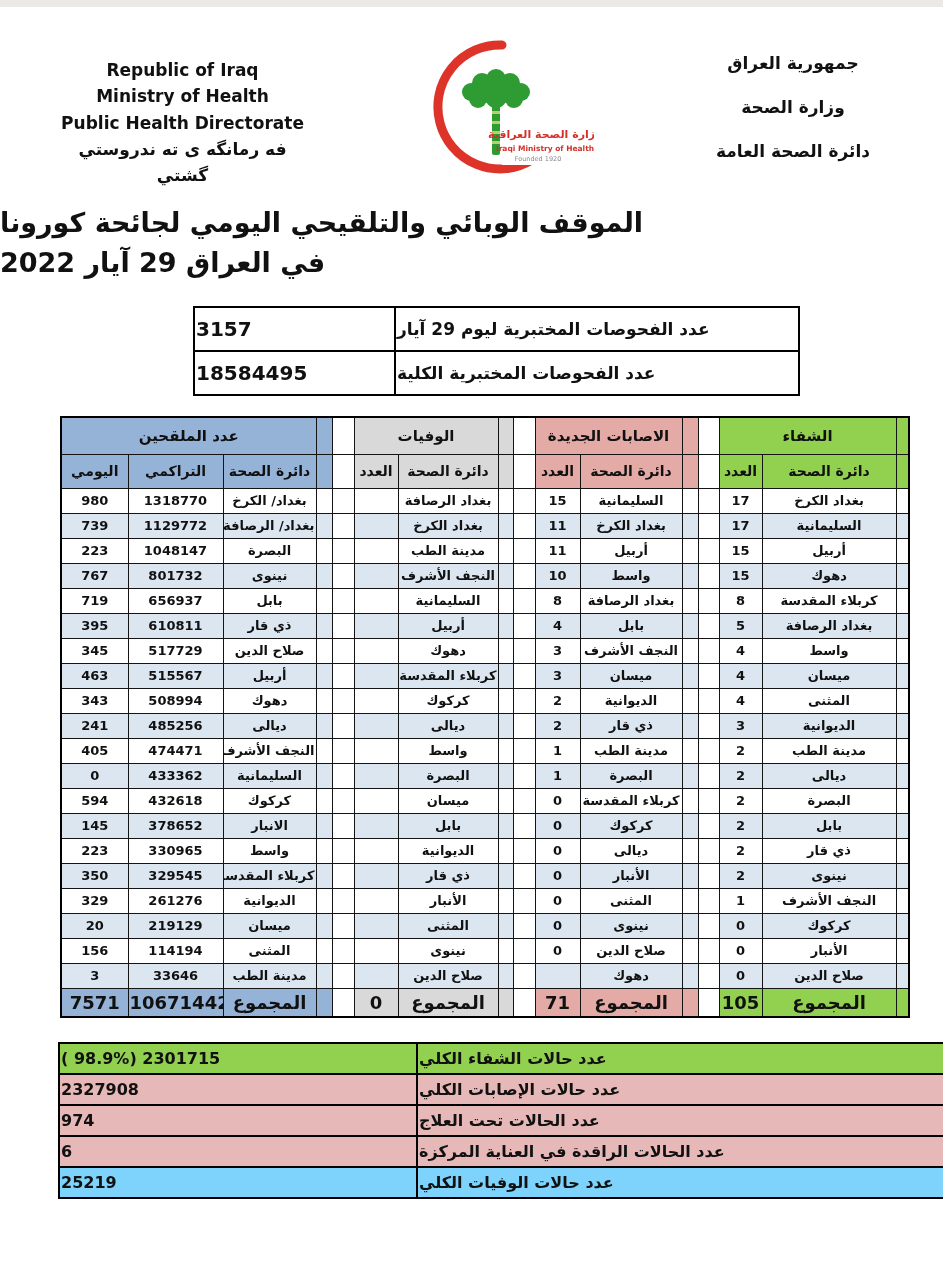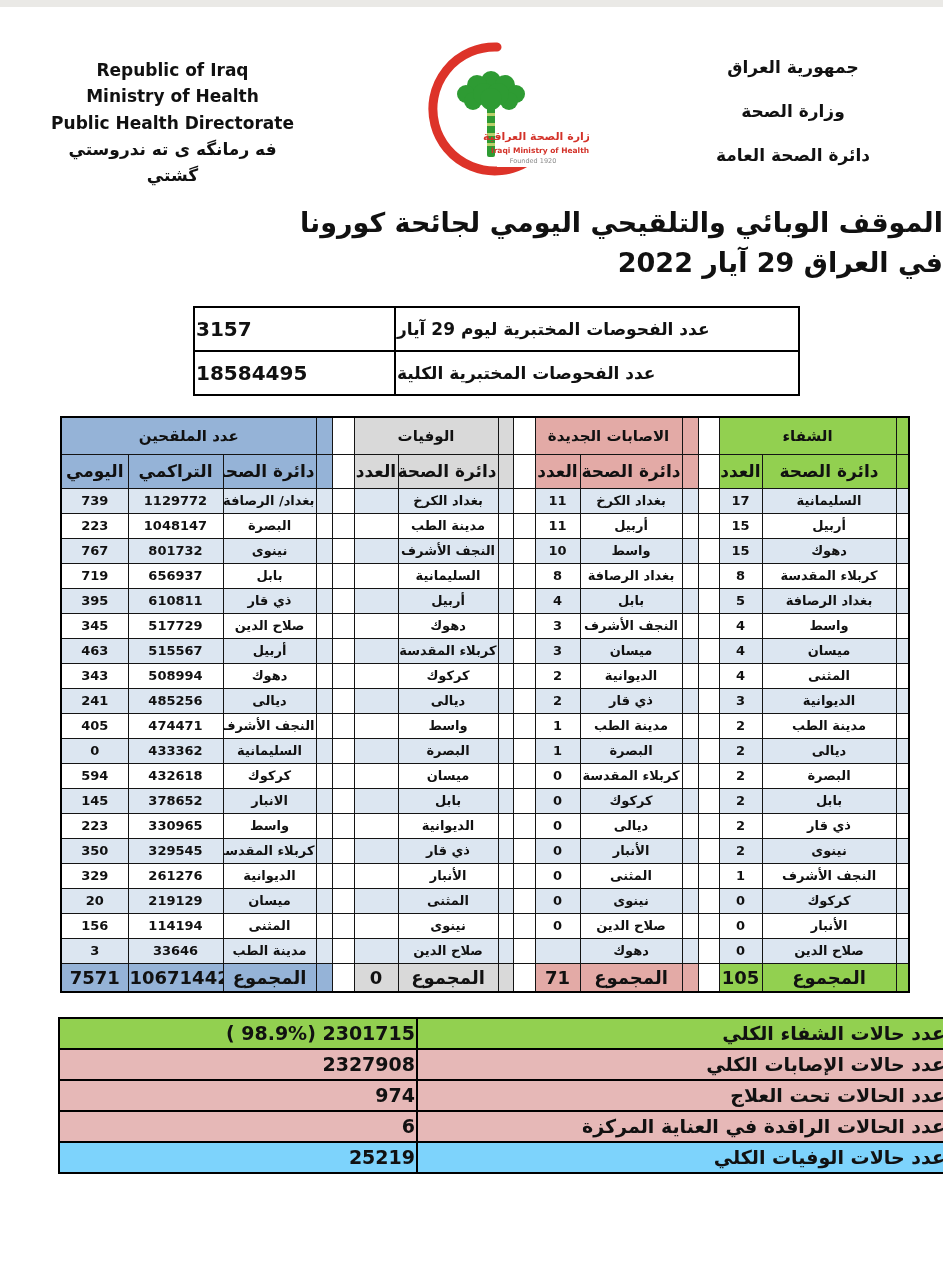--- a/index.html
+++ b/index.html
@@ -4,56 +4,56 @@
 <style>
   html,body{margin:0;padding:0;}
   body{
     width:943px;height:1280px;background:#ffffff;position:relative;
     font-family:"DejaVu Sans","Liberation Sans",sans-serif;
     color:#111;-webkit-font-smoothing:antialiased;
   }
   .top-strip{height:7px;background:#eae9e6;width:100%;}
 
   
-  .letterhead{display:flex;align-items:flex-end;padding:28px 50px 0 40px;}
+  .letterhead{display:flex;align-items:center;padding:28px 50px 0 50px;}
   .lh-left{width:265px;text-align:center;font-weight:bold;font-size:17px;line-height:1.55;padding-top:22px;}
   .lh-left .ku{direction:rtl;font-size:17px;}
   .lh-center{flex:1;display:flex;justify-content:center;}
   .lh-right{width:200px;text-align:center;font-weight:bold;font-size:17px;direction:rtl;padding-top:14px;}
   .lh-right div{margin-bottom:24px;}
 
   
-  .page-title{direction:rtl;text-align:right;font-weight:bold;font-size:27px;line-height:1.5;margin-top:14px;}
+  .page-title{direction:rtl;text-align:left;font-weight:bold;font-size:27px;line-height:1.5;margin-top:14px;}
 
   
   table{border-collapse:collapse;table-layout:fixed;}
   td{font-weight:bold;}
   .tests{margin:22px 0 0 193px;width:597px;}
   .tests td{border:2.2px solid #000;text-align:left;height:40px;}
   .tests .val{width:197px;font-size:20px;}
   .tests .lab{width:400px;font-size:17px;direction:rtl;}
 
   
   .mt{margin:20px 0 0 60px;width:848px;direction:ltr;border:2.2px solid #000;}
   .mt td{border:1.6px solid #141414;text-align:center;vertical-align:middle;
          font-size:13px;padding:0 1px;height:24px;overflow:hidden;white-space:nowrap;}
   .mt .h1{height:36px;font-size:15px;}
-  .mt .h2{height:33px;font-size:17px;margin-top:31px;}
+  .mt .h2{height:33px;font-size:14px;margin-top:31px;}
   .mt .tot{height:27px;font-size:18px;text-align:center;}
   .blue{background:#95b3d7;}
   .gray{background:#d9d9d9;}
   .pink{background:#e3aaa6;}
   .green{background:#92d050;}
   .mt tr.alt td.c{background:#dce6f1;}
   .mt td.sp{background:#ffffff;}
   .mt td.rtl{direction:rtl;}
 
   
   .summary{margin:24px 0 0 58px;width:880px;}
-  .summary td{border:2px solid #000;text-align:right;height:27px;font-size:19px;}
+  .summary td{border:2px solid #000;text-align:left;height:27px;font-size:16px;}
   .summary .val{width:354px;}
   .summary .lab{width:526px;direction:rtl;}
   .s-green{background:#92d050;}
   .s-pink{background:#e6b8b7;}
   .s-tan{background:#7dd3fc;}
 </style>
 </head>
 <body>
 
 <div class="top-strip"></div>
@@ -167,20 +167,38 @@
         <td class="h2 gray"></td>
         <td class="h2 sp"></td>
         <td class="h2 pink rtl">العدد</td>
         <td class="h2 pink rtl">دائرة الصحة</td>
         <td class="h2 pink"></td>
         <td class="h2 sp"></td>
         <td class="h2 green rtl">العدد</td>
         <td class="h2 green rtl">دائرة الصحة</td>
         <td class="h2 green"></td>
       </tr>
+      <tr>
+        <td class="c">980</td>
+        <td class="c">1318770</td>
+        <td class="c rtl">بغداد/ الكرخ</td>
+        <td class="c"></td>
+        <td class="sp"></td>
+        <td class="c"></td>
+        <td class="c rtl">بغداد الرصافة</td>
+        <td class="c"></td>
+        <td class="sp"></td>
+        <td class="c">15</td>
+        <td class="c rtl">السليمانية</td>
+        <td class="c"></td>
+        <td class="sp"></td>
+        <td class="c">17</td>
+        <td class="c rtl">بغداد الكرخ</td>
+        <td class="c"></td>
+      </tr>
       <tr class="alt">
         <td class="c">739</td>
         <td class="c">1129772</td>
         <td class="c rtl">بغداد/ الرصافة</td>
         <td class="c"></td>
         <td class="sp"></td>
         <td class="c"></td>
         <td class="c rtl">بغداد الكرخ</td>
         <td class="c"></td>
         <td class="sp"></td>

